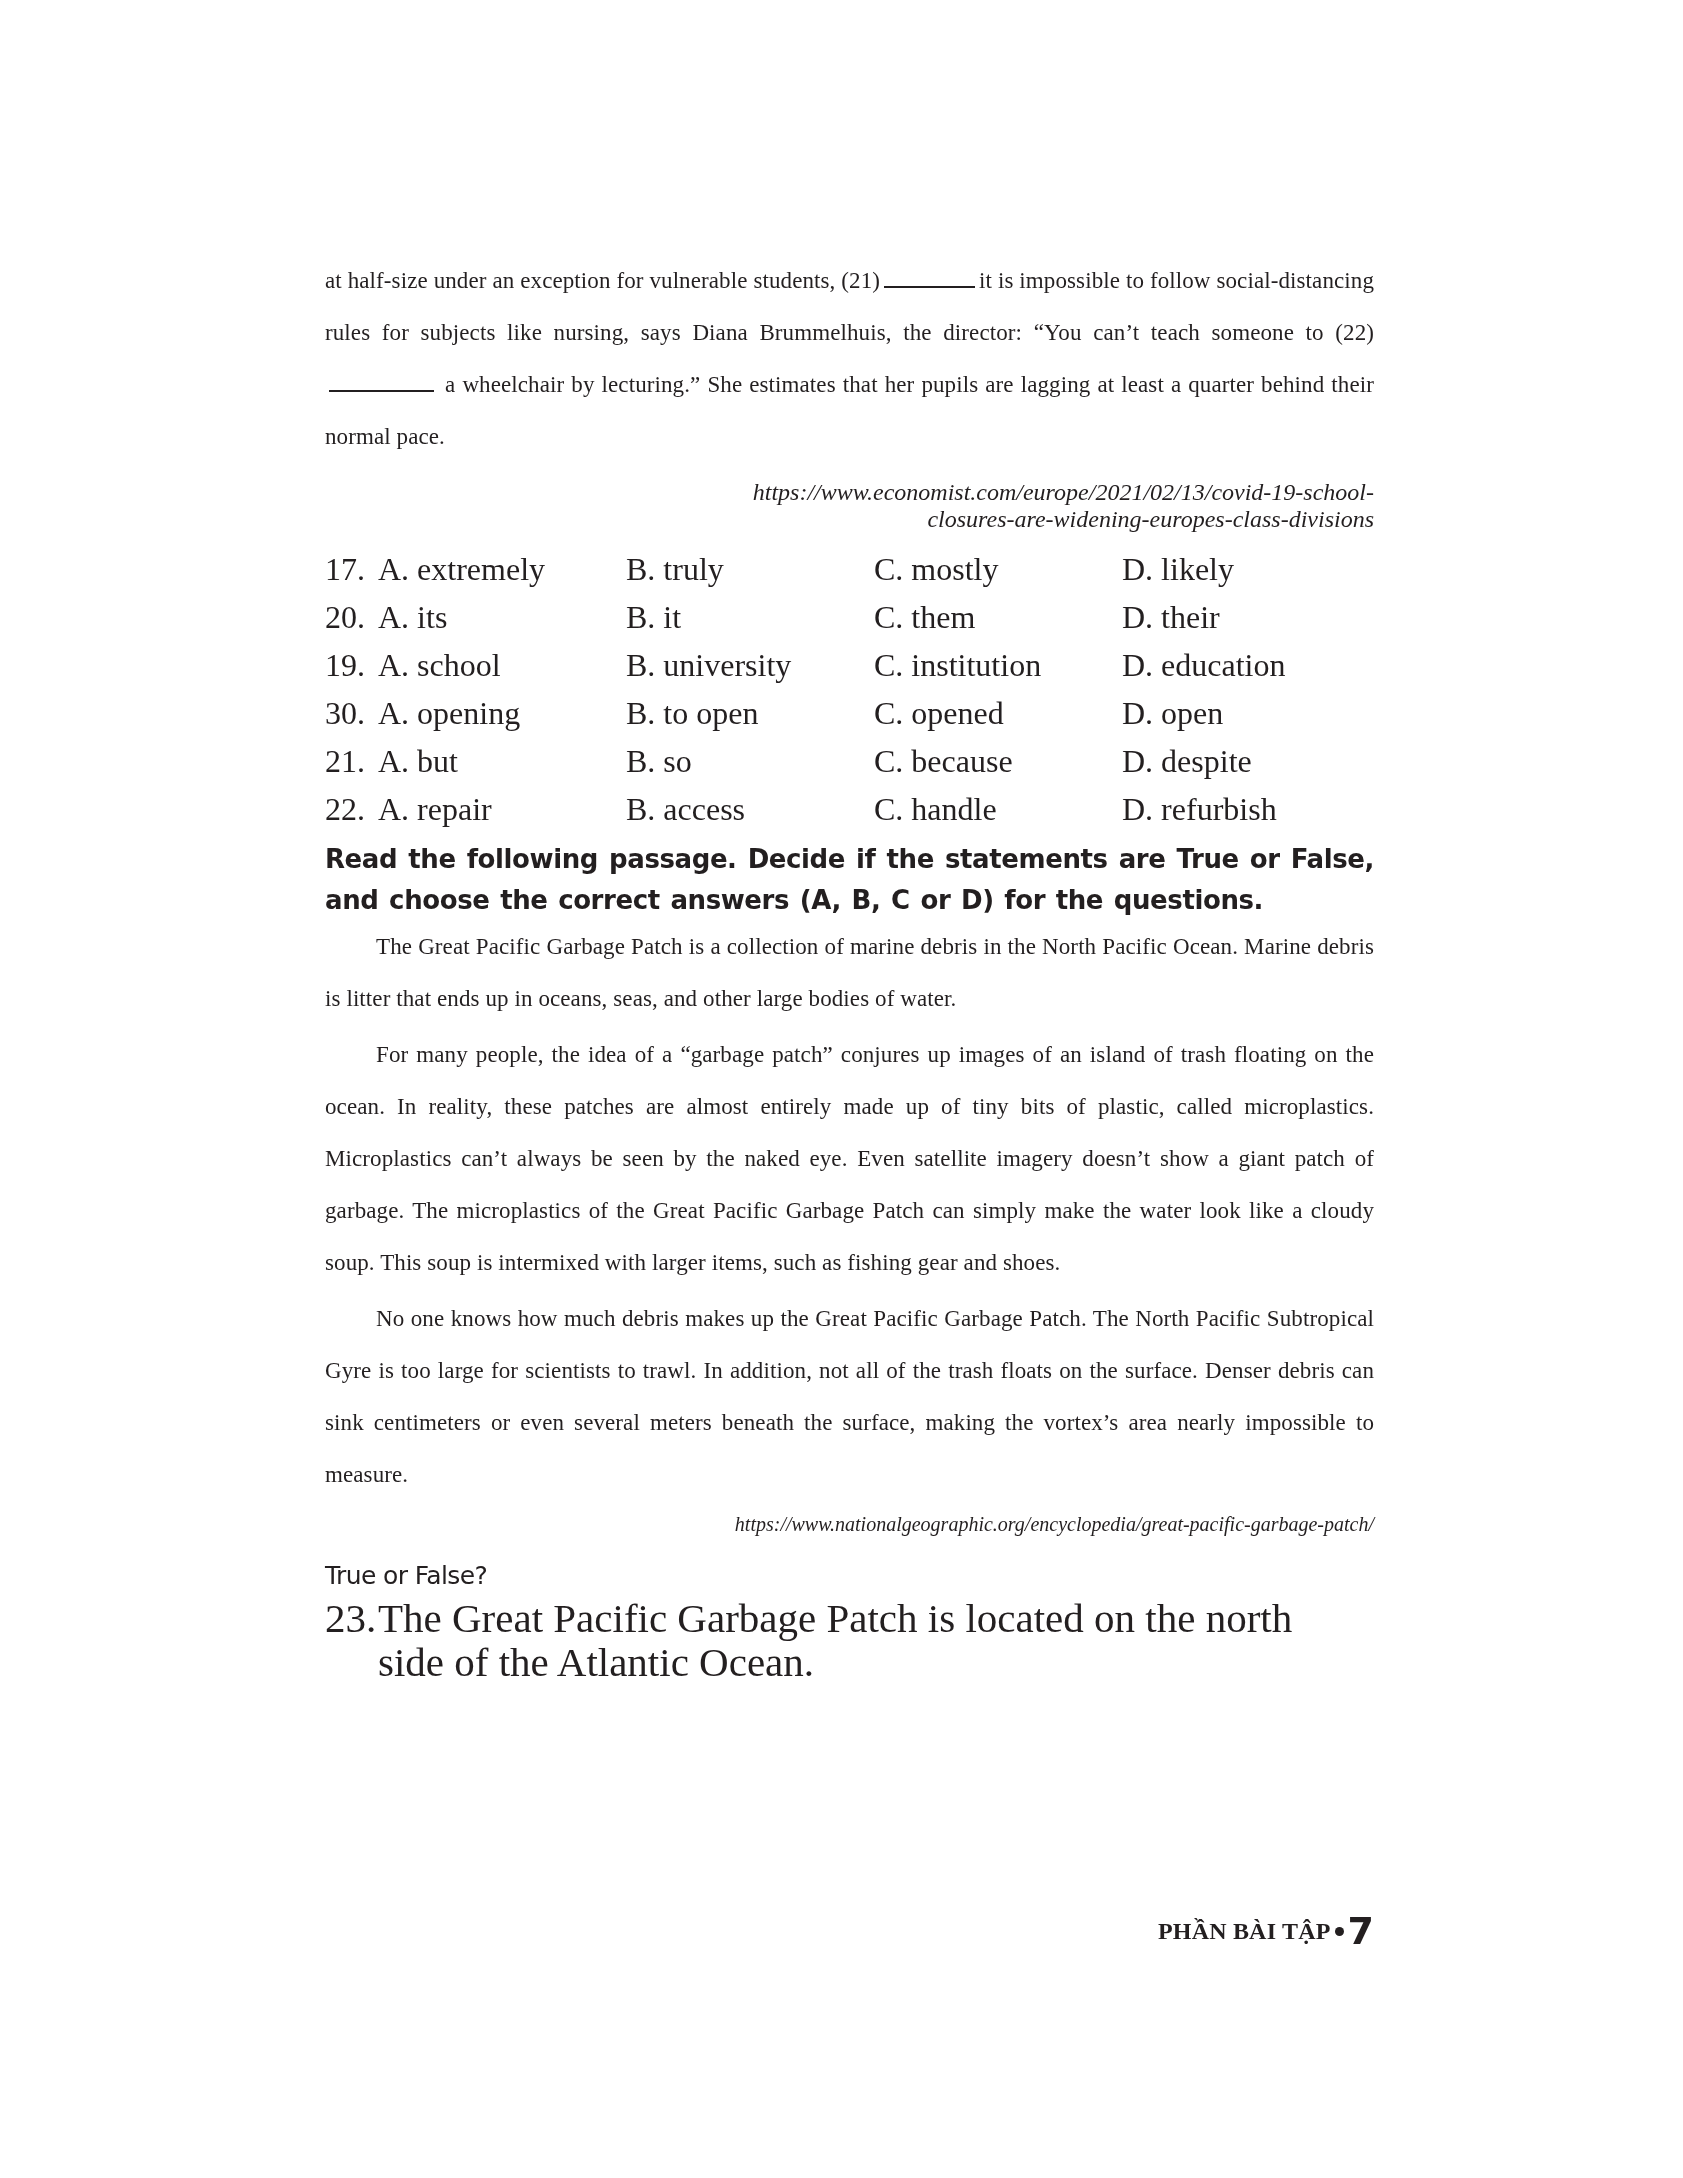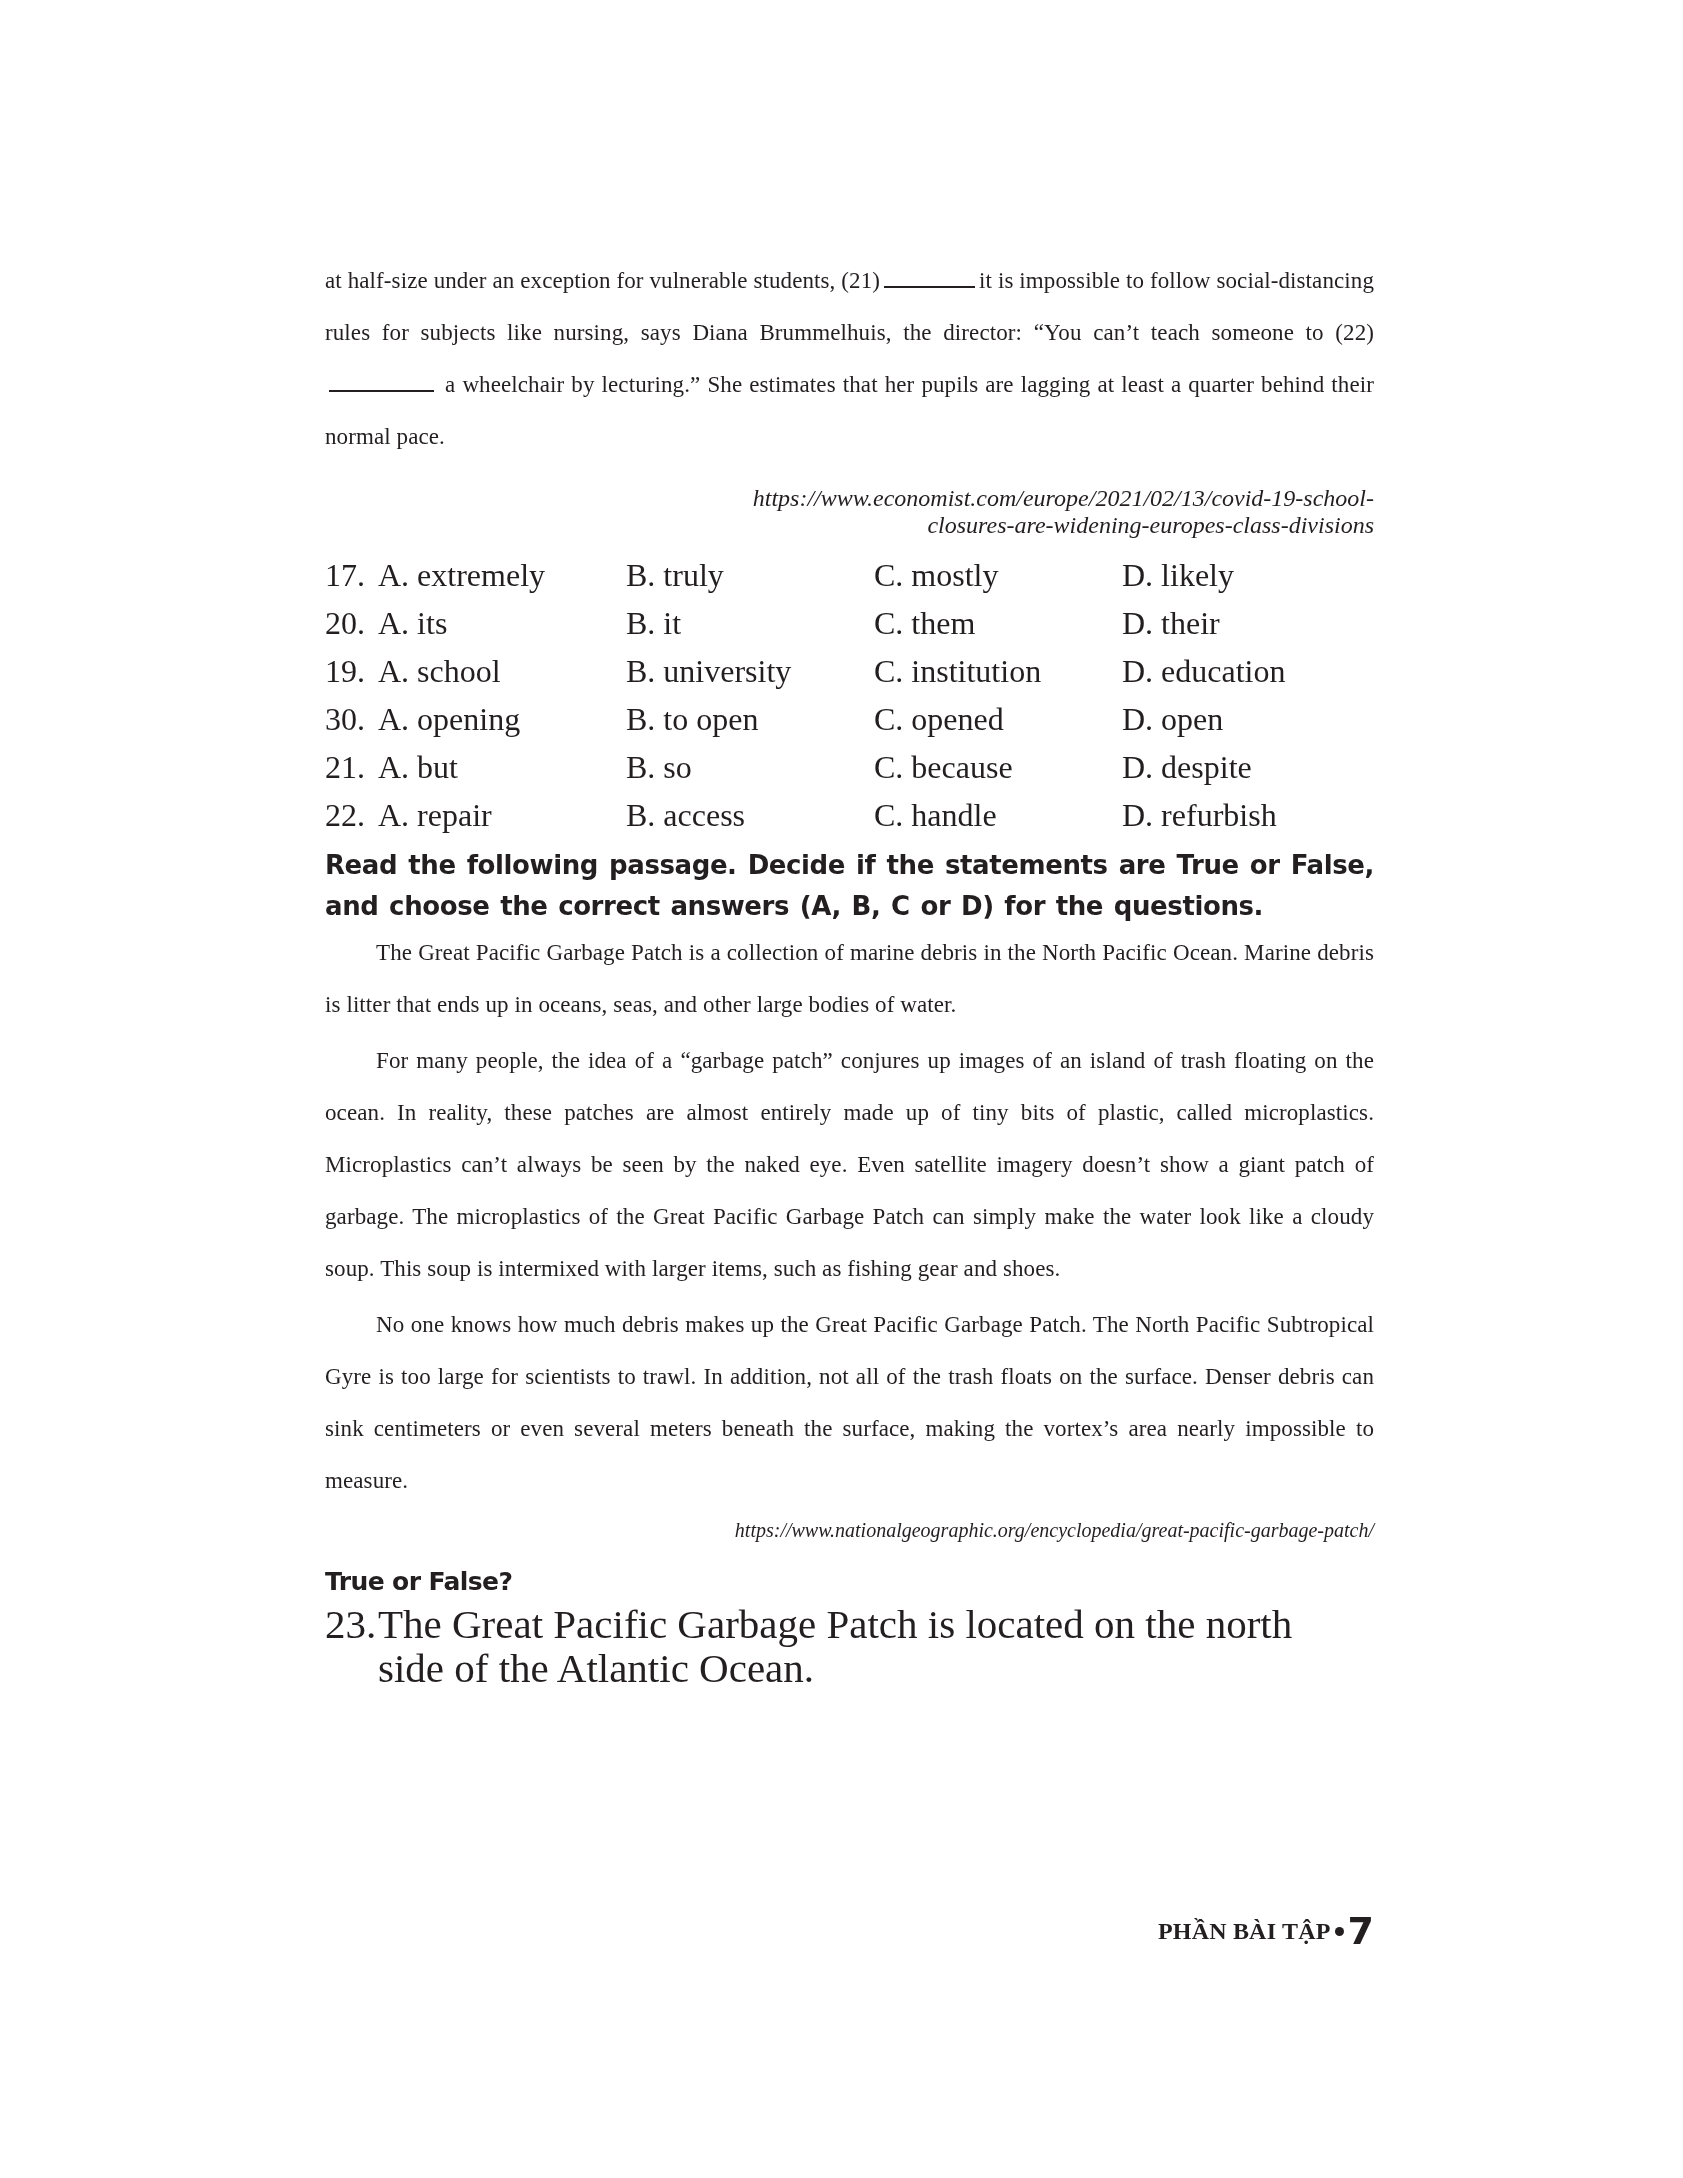--- a/index.html
+++ b/index.html
@@ -38,21 +38,21 @@
       margin: 0 4px;
     }
     .blank.long { width: 105px; }
     .source {
       font-style: italic;
       font-size: 24px;
       line-height: 27px;
       text-align: right;
       margin: 0;
     }
-    .source1 { margin-top: 22px; }
+    .source1 { margin-top: 16px; }
     .options {
       margin-top: 12px;
       font-size: 32px;
     }
     .opt-row {
       display: flex;
       height: 48px;
       align-items: center;
     }
     .opt-num { width: 53px; }
@@ -82,21 +82,21 @@
     .gap { height: 4px; }
     .source2 {
       font-style: italic;
       font-size: 20px;
       line-height: 30px;
       text-align: right;
       margin: 8px 0 0 0;
     }
     .tf-heading {
       font-family: "DejaVu Sans", "Liberation Sans", sans-serif;
-      font-weight: bold;
+      font-weight: normal;
       font-size: 25px;
       margin: 22px 0 6px 0;
       letter-spacing: -0.6px;
     }
     .question {
       display: flex;
       font-size: 41px;
       line-height: 44px;
     }
     .q-num { width: 53px; flex: none; }

